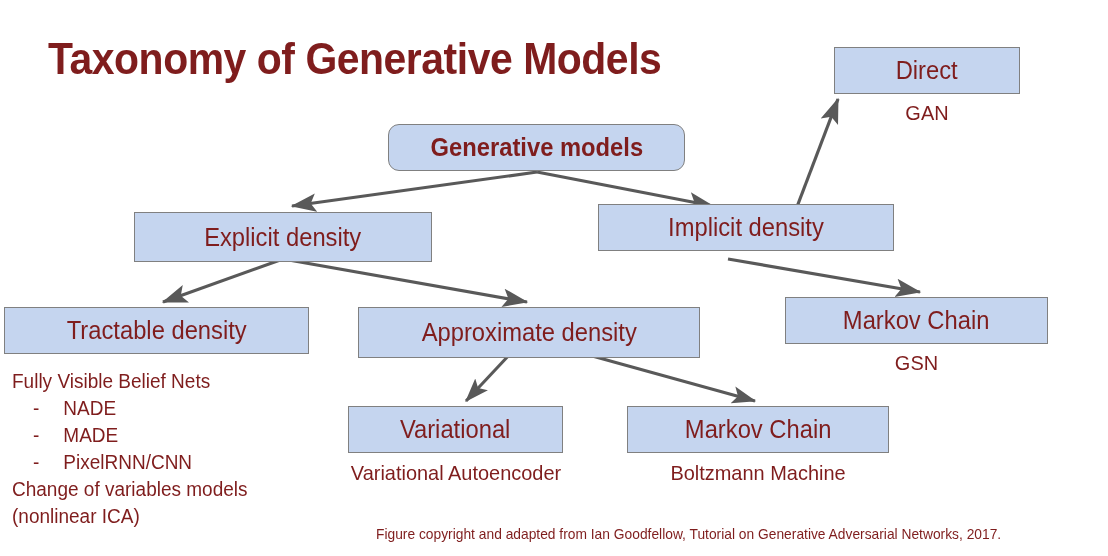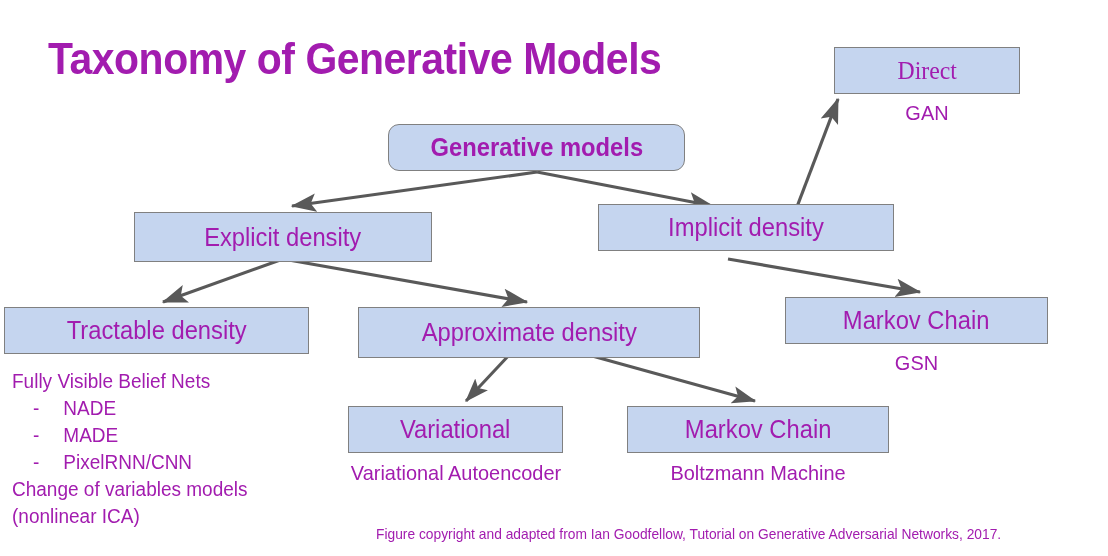--- a/index.html
+++ b/index.html
@@ -7,21 +7,21 @@
     padding: 0;
     background: #ffffff;
   }
   #slide {
     position: relative;
     width: 1108px;
     height: 556px;
     background: #ffffff;
     overflow: hidden;
     font-family: "Liberation Sans", sans-serif;
-    color: #a21caf;
+    color: #7f1d1d;
   }
 
   
   #title {
     position: absolute;
     left: 48px;
     top: 36px;
     font-size: 44px;
     font-weight: 700;
     letter-spacing: -0.5px;
@@ -142,21 +142,21 @@
   </div>
 
   <div class="node" style="left:134px; top:212px; width:298px; height:50px;">
     <span class="node-label">Explicit density</span>
   </div>
 
   <div class="node" style="left:570px; top:204px; width:296px; height:47px;margin-left:28px;">
     <span class="node-label">Implicit density</span>
   </div>
 
-  <div class="node" style="left:834px; top:47px; width:186px; height:47px;font-family:Liberation Serif, serif;">
+  <div class="node" style="left:834px; top:47px; width:186px; height:47px;">
     <span class="node-label">Direct</span>
   </div>
 
   <div class="node" style="left:4px; top:307px; width:305px; height:47px;">
     <span class="node-label">Tractable density</span>
   </div>
 
   <div class="node" style="left:358px; top:307px; width:342px; height:51px;">
     <span class="node-label">Approximate density</span>
   </div>

